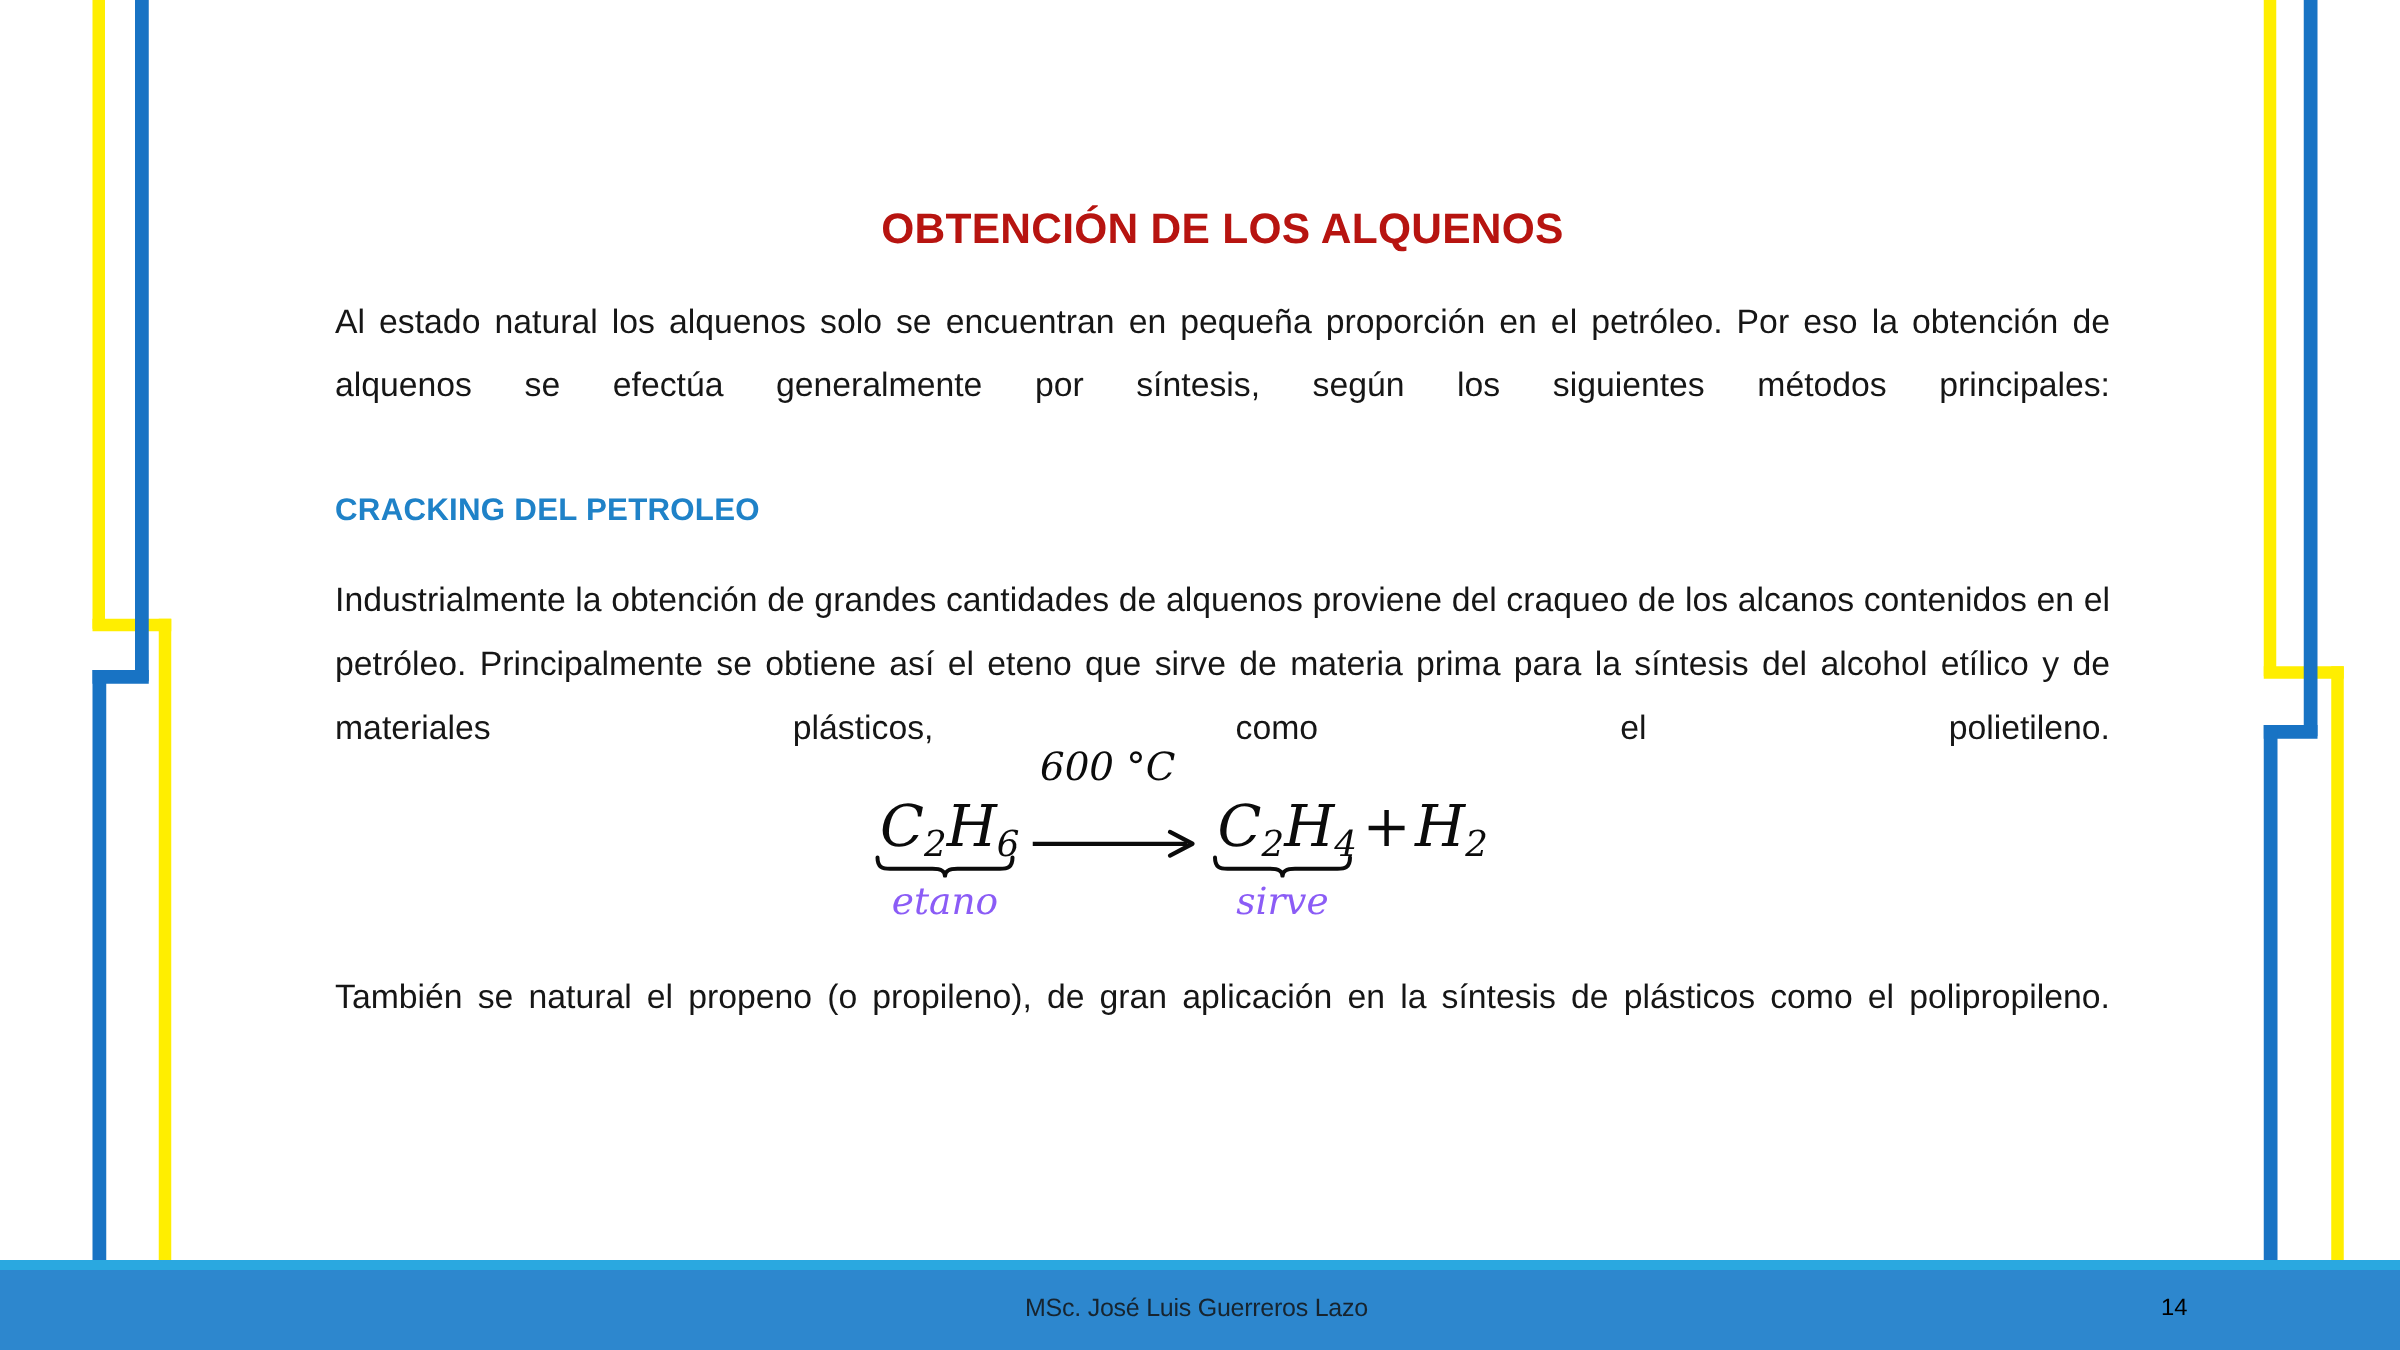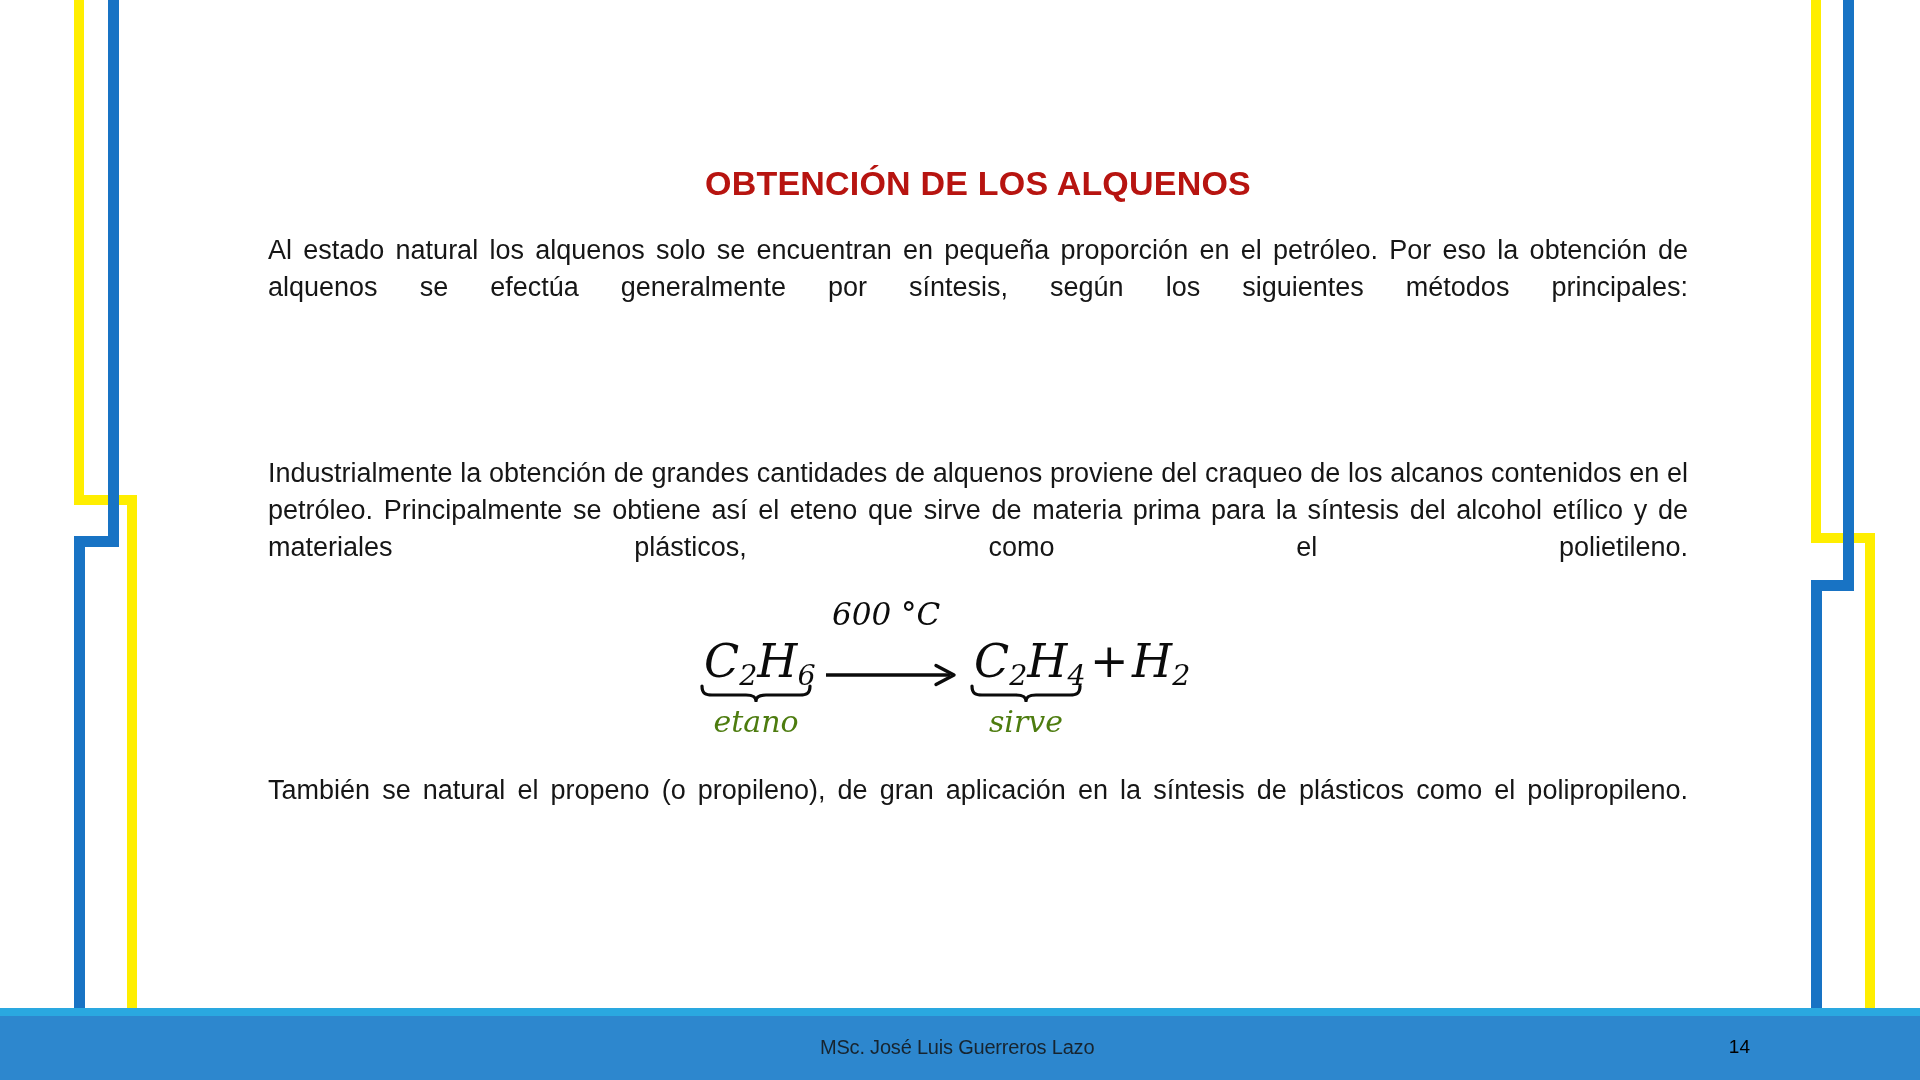--- a/index.html
+++ b/index.html
@@ -97,21 +97,21 @@
     font-size: 34px;
     font-weight: bold;
     color: #b71410;
     letter-spacing: 0.2px;
   }
 
   .para {
     position: absolute;
     width: 1420px;
     font-size: 27px;
-    line-height: 37px;
+    line-height: 51px;
     color: #161616;
     text-align: justify;
     text-justify: inter-word;
     font-family: "Liberation Sans", sans-serif;
   }
 
   #para-intro { left: 0; top: 220px; }
   #subhead {
     position: absolute;
     left: 0; top: 382px;
@@ -184,21 +184,21 @@
   #brace-left  { left: 2px;  top: 74px; width: 112px; }
   #brace-right { left: 272px; top: 74px; width: 112px; }
   .brace-svg { display: block; }
   .brace-label {
     display: block;
     text-align: center;
     font-size: 30px;
     font-style: italic;
     font-family: "DejaVu Serif", serif;
     margin-top: 2px;
-    color: #4d7c0f;
+    color: #8b5cf6;
   }
 </style>
 </head>
 <body>
 
 <div id="slide">
 
   <div class="deco yellow" id="l-y-1"></div>
   <div class="deco yellow" id="l-y-2"></div>
   <div class="deco yellow" id="l-y-3"></div>
@@ -214,20 +214,21 @@
   <div class="deco blue" id="r-b-1"></div>
   <div class="deco blue" id="r-b-2"></div>
   <div class="deco blue" id="r-b-3"></div>
 
   <div id="content">
 
     <div id="title">OBTENCIÓN DE LOS ALQUENOS</div>
 
     <div class="para justify-all" id="para-intro">Al estado natural los alquenos solo se encuentran en pequeña proporción en el petróleo. Por eso la obtención de alquenos se efectúa generalmente por síntesis, según los siguientes métodos principales:</div>
 
+    <div id="subhead">CRACKING DEL PETROLEO</div>
 
     <div class="para justify-all" id="para-body">Industrialmente la obtención de grandes cantidades de alquenos proviene del craqueo de los alcanos contenidos en el petróleo. Principalmente se obtiene así el eteno que sirve de materia prima para la síntesis del alcohol etílico y de materiales plásticos, como el polietileno.</div>
 
     <div id="equation">
       <div id="eq-inner">
 
         <div id="eq-cond">600 °C</div>
 
         <svg id="eq-arrow" viewBox="0 0 136 26" xmlns="http://www.w3.org/2000/svg">
           <line x1="0" y1="13" x2="124" y2="13" stroke="#0b0b0b" stroke-width="3.4"></line>

